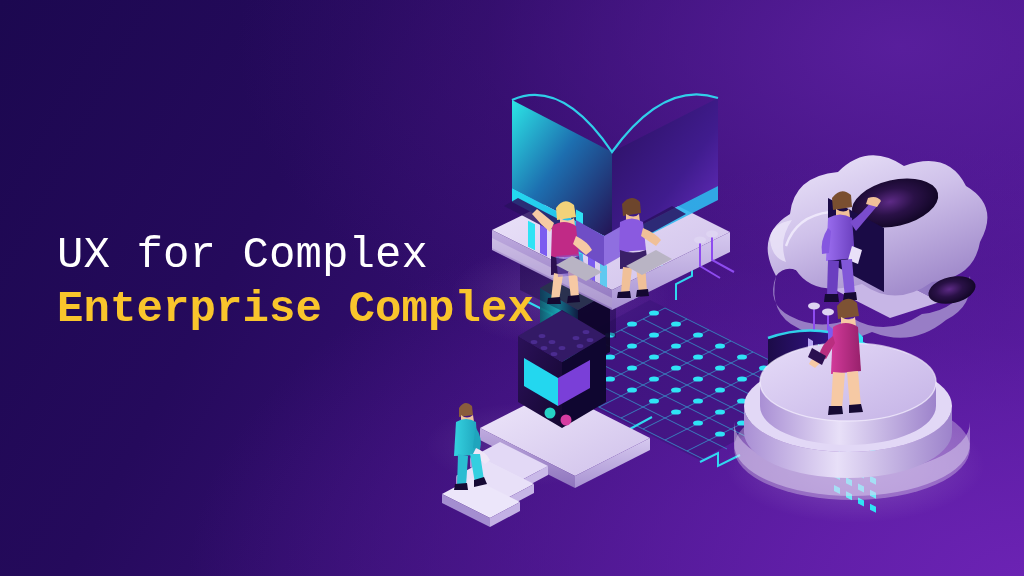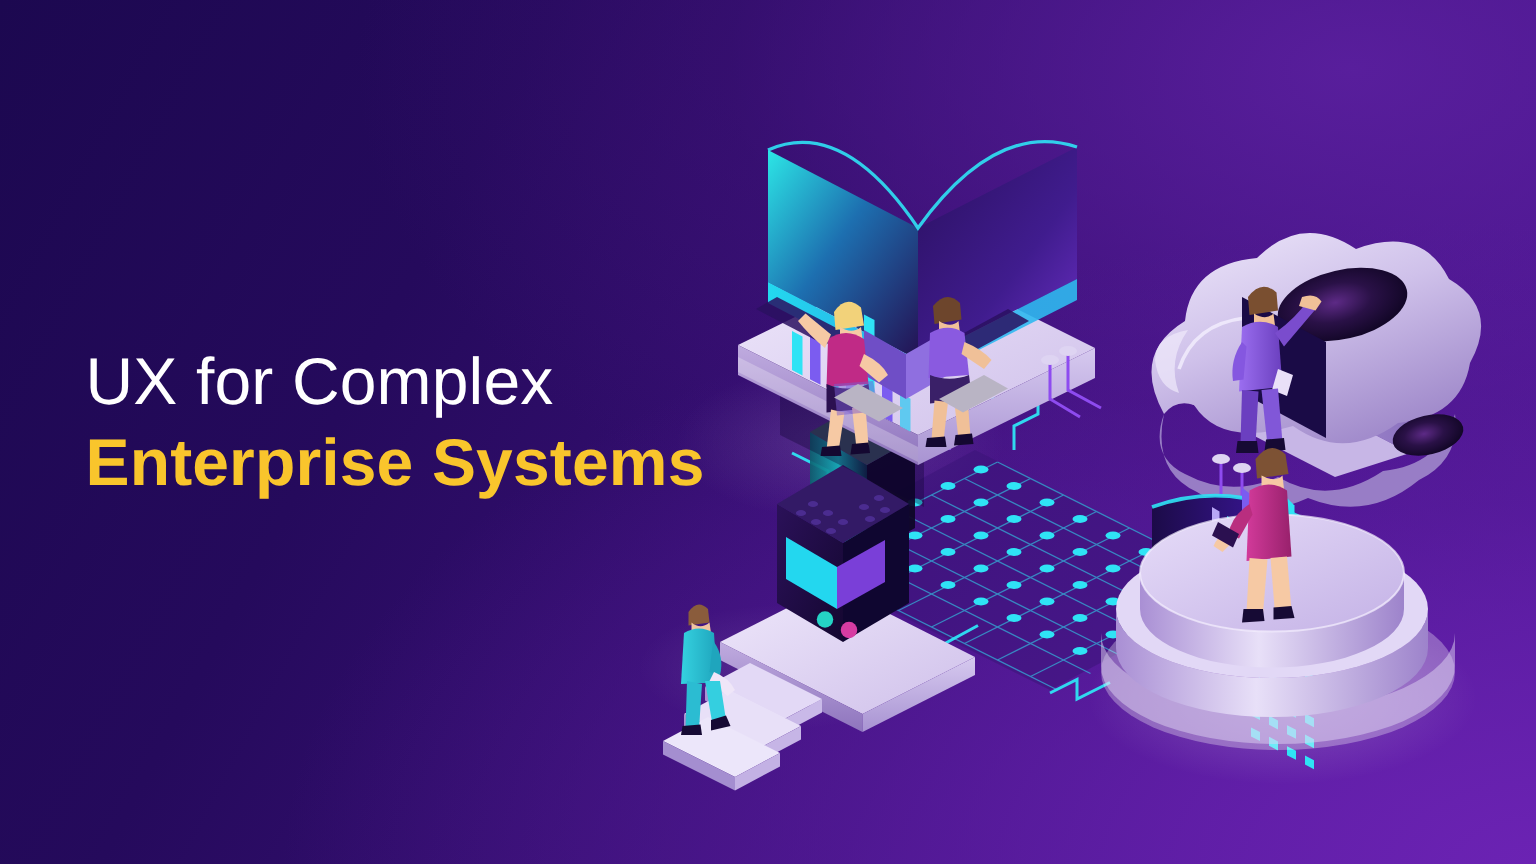--- a/index.html
+++ b/index.html
@@ -15,42 +15,42 @@
       radial-gradient(120% 110% at 100% 100%, rgba(108,35,180,.95) 0%, rgba(90,28,158,.55) 38%, rgba(60,16,112,0) 68%),
       radial-gradient(90% 90% at 88% 8%, rgba(92,32,160,.85) 0%, rgba(70,20,128,.35) 45%, rgba(45,12,92,0) 72%),
       linear-gradient(118deg, #1c0850 0%, #250a5c 28%, #3a1078 58%, #4e1796 82%, #5b1ca6 100%);
   }
   .banner::after{
     content:"";position:absolute;inset:0;pointer-events:none;
     background:radial-gradient(140% 120% at 50% 50%, rgba(0,0,0,0) 55%, rgba(12,3,38,.35) 100%);
   }
 
   
-  .headline{position:absolute;left:57px;top:230px;z-index:40;}
+  .headline{position:absolute;left:57px;top:230px;z-index:40;font-family:Liberation Mono, monospace;}
   .hl-line1{
     font-size:44px;line-height:50px;font-weight:400;color:#ffffff;
     letter-spacing:.1px;white-space:nowrap;
   }
   .hl-line2{
     font-size:44px;line-height:52px;font-weight:700;color:#f9c52c;
     letter-spacing:.1px;white-space:nowrap;margin-top:3px;
   }
 
   
   .illo{position:absolute;left:400px;top:70px;width:600px;height:450px;z-index:20;}
   .illo svg{display:block;width:600px;height:450px;overflow:visible;}
 </style>
 </head>
 <body>
 
 <div class="banner">
 
   <div class="headline">
     <div class="hl-line1">UX for Complex</div>
-    <div class="hl-line2">Enterprise Systems</div>
+    <div class="hl-line2">Enterprise Complex</div>
   </div>
 
   <div class="illo">
     <svg viewBox="0 0 600 450" xmlns="http://www.w3.org/2000/svg">
       <defs>
         <linearGradient id="gPlatTop" x1="0" y1="0" x2="1" y2="1">
           <stop offset="0" stop-color="#efe8fb"></stop>
             <stop offset="1" stop-color="#cfc0ea"></stop>
         </linearGradient>
         <linearGradient id="gPlatL" x1="0" y1="0" x2="0" y2="1">

